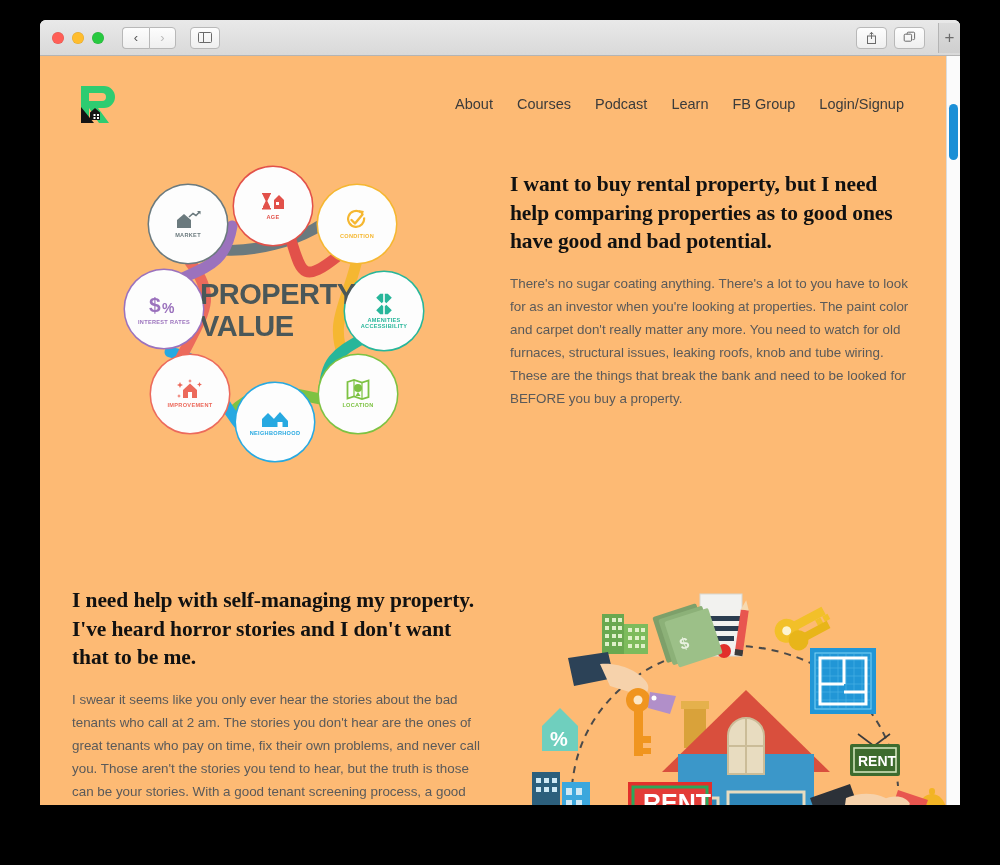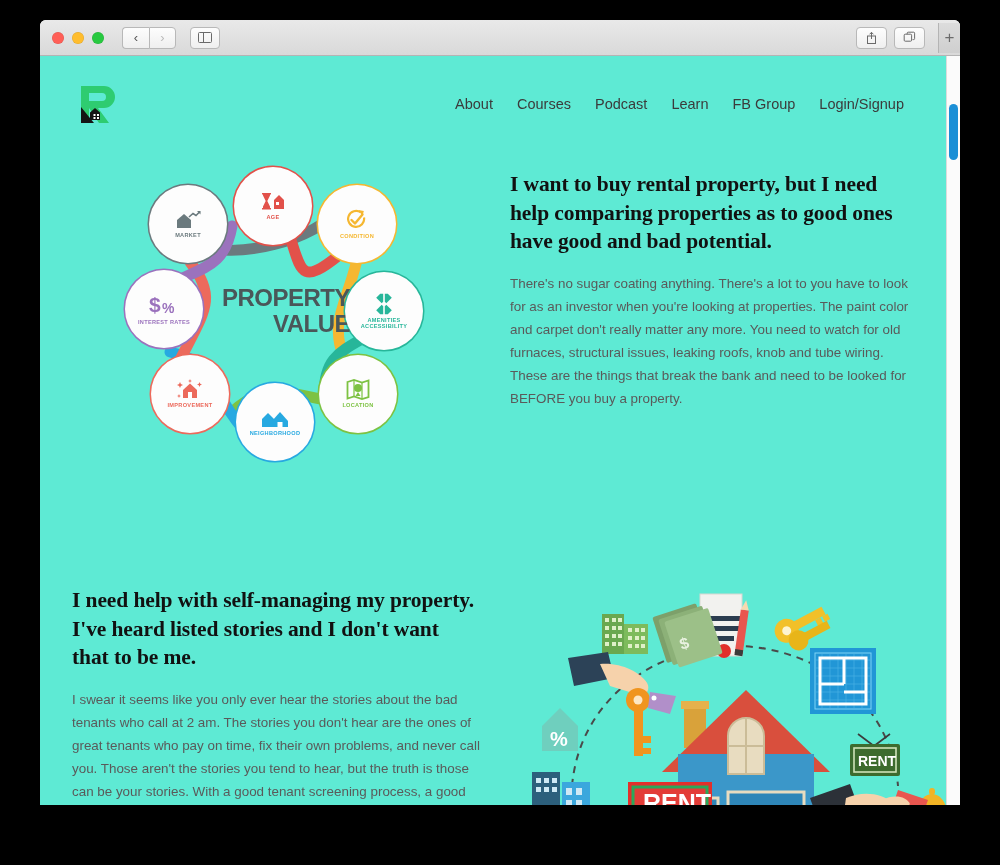--- a/index.html
+++ b/index.html
@@ -89,21 +89,21 @@
     background: linear-gradient(to bottom,#dcdcdc,#cfcfcf);
     border-left: 1px solid #b4b4b4;
     display: flex; align-items: center; justify-content: center;
     font-size: 17px; color: #6b6b6b; font-weight: 300;
   }
 
   
   .viewport {
     position: relative;
     height: 749px;
-    background: #5eead4;
+    background: #fdba74;
     overflow: hidden;
   }
 
   .scroll-track {
     position: absolute; right: 0; top: 0; bottom: 0; width: 14px;
     background: #fbfbfb; border-left: 1px solid #dcdcdc;
   }
   .scroll-thumb {
     position: absolute; right: 2px; top: 48px; width: 9px; height: 56px;
     background: #1b8fd6; border-radius: 5px;
@@ -171,24 +171,24 @@
     display: flex;
     padding: 110px 0 0 0;
   }
   .s2-left { width: 470px; padding: 0 30px 0 32px; }
   .s2-right { flex: 1; position: relative; height: 240px; }
 
   
   .info-wrap { position: relative; width: 330px; height: 330px; }
   .info-center {
     position: absolute; left: 50%; top: 50%; transform: translate(-50%,-50%);
-    text-align: right;
+    text-align: left;
     font-family: "Liberation Sans", sans-serif;
     font-weight: 700;
-    font-size: 24px;
+    font-size: 29px;
     line-height: 1.1;
     color: #4a5759;
     letter-spacing: -.5px;
     width: 150px;
     z-index: 3;
   }
   .node {
     position: absolute;
     width: 78px; height: 78px;
     border-radius: 50%;
@@ -400,21 +400,21 @@
         <h1 class="headline"><span>I want to buy rental property, but I need help comparing properties as to good ones </span><b>have good and bad potential.</b></h1>
 
         <p class="body-copy">There's no sugar coating anything. There's a lot to you have to look for as an investor when you're looking at properties.  The paint color and carpet don't really matter any more.  You need to watch for old furnaces, structural issues, leaking roofs, knob and tube wiring.  These are the things that break the bank and need to be looked for BEFORE you buy a property.</p>
 
       </div>
     </div>
 
     <div class="section-two">
 
       <div class="s2-left">
-        <h2 class="headline"><span>I need help with </span><b>self-managing my property.</b><span> I've heard listed stories and I don't want that to be me.</span></h2>
+        <h2 class="headline"><span>I need help with </span><b>self-managing my property.</b><span> I've heard horror stories and I don't want that to be me.</span></h2>
 
         <p class="body-copy">I swear it seems like you only ever hear the stories about the bad tenants who call at 2 am. The stories you don't hear are the ones of great tenants who pay on time, fix their own problems, and never call you. Those aren't the stories you tend to hear, but the truth is those can be your stories.  With a good tenant screening process, a good property and a stand out listing you can have your properties listed to your best possible tenants.</p>
       </div>
 
       <div class="s2-right">
         <svg class="illus" viewBox="0 0 450 240">
 
           <path d="M62 200 C70 110 150 60 225 60 C300 60 380 110 388 200" fill="none" stroke="#4a4a4a" stroke-width="2" stroke-dasharray="7 6"></path>
 
           <g>

